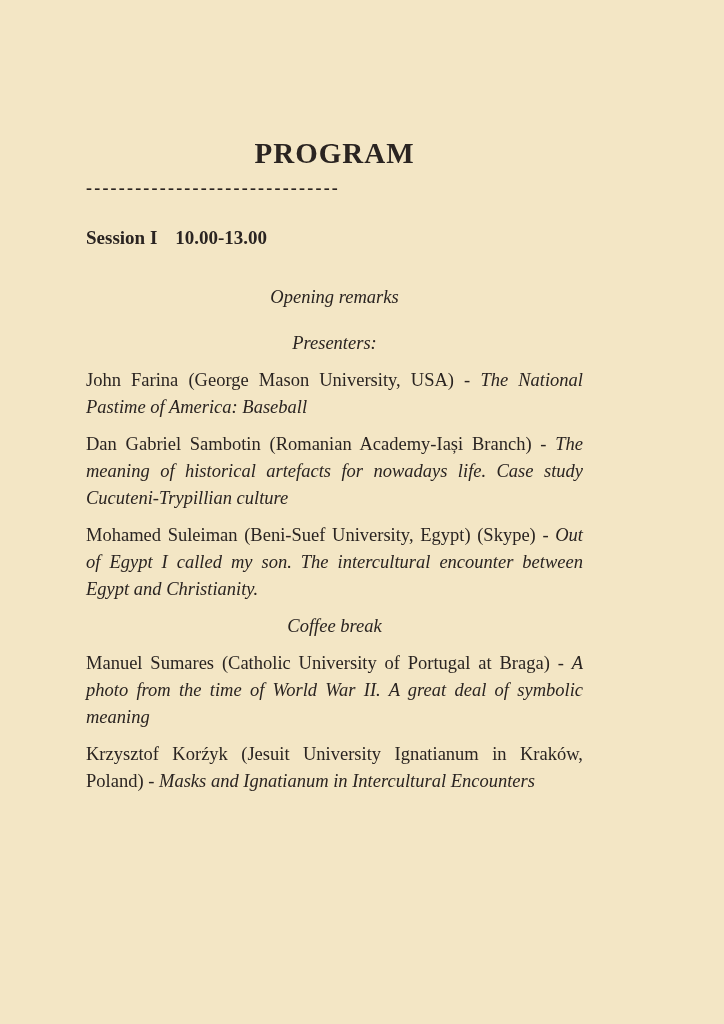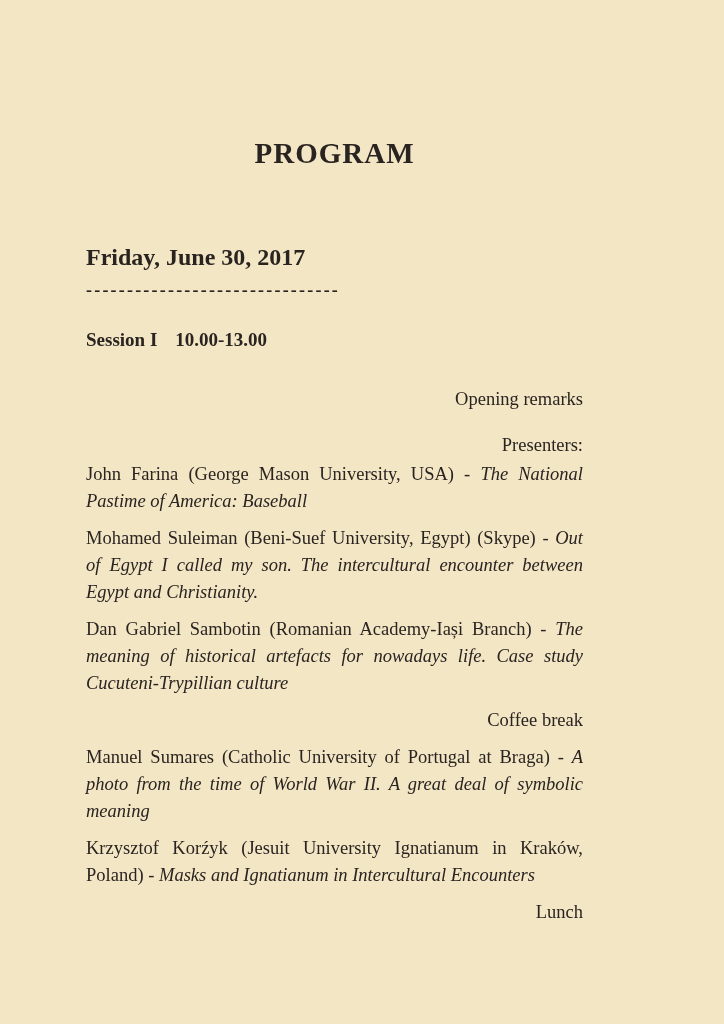--- a/index.html
+++ b/index.html
@@ -54,52 +54,51 @@
     display: inline-block;
     margin-left: 18px;
   }
   p {
     margin: 0;
     font-size: 18.5px;
     line-height: 27px;
     text-align: justify;
   }
   p.note {
-    text-align: right;
+    font-style: italic;
+    text-align: center;
   }
   .note-opening   { margin-top: 34px; }
   .note-presenters{ margin-top: 19px; }
-  .presentation-first { margin-top: 2px; }
+  .presentation-first { margin-top: 10px; }
   .spaced { margin-top: 10px; }
   .pres-title { font-style: italic; }
 </style>
 </head>
 <body>
 
 <div class="page">
 
   <h1 class="doc-title">PROGRAM</h1>
 
-  <h2 class="date-heading">Friday, June 30, 2017</h2>
 
   <div class="divider">-------------------------------</div>
 
   <h3 class="session-heading"><span>Session I</span><span class="session-time">10.00-13.00</span></h3>
 
   <p class="note note-opening">Opening remarks</p>
 
   <p class="note note-presenters">Presenters:</p>
 
   <p class="presentation presentation-first"><span>John Farina (George Mason University, USA)</span><span> - </span><span class="pres-title">The National Pastime of America: Baseball</span></p>
 
+  <p class="presentation spaced"><span>Dan Gabriel Sambotin (Romanian Academy-Iași Branch)</span><span> - </span><span class="pres-title">The meaning of historical artefacts for nowadays life. Case study Cucuteni-Trypillian culture</span></p>
+
   <p class="presentation spaced"><span>Mohamed Suleiman (Beni-Suef University, Egypt) (Skype)</span><span> - </span><span class="pres-title">Out of Egypt I called my son. The intercultural encounter between Egypt and Christianity.</span></p>
-
-  <p class="presentation spaced"><span>Dan Gabriel Sambotin (Romanian Academy-Iași Branch)</span><span> - </span><span class="pres-title">The meaning of historical artefacts for nowadays life. Case study Cucuteni-Trypillian culture</span></p>
 
   <p class="note spaced">Coffee break</p>
 
   <p class="presentation spaced"><span>Manuel Sumares (Catholic University of Portugal at Braga)</span><span> - </span><span class="pres-title">A photo from the time of World War II. A great deal of symbolic meaning</span></p>
 
   <p class="presentation spaced"><span>Krzysztof Korźyk (Jesuit University Ignatianum in Kraków, Poland)</span><span> - </span><span class="pres-title">Masks and Ignatianum in Intercultural Encounters</span></p>
 
-  <p class="note spaced">Lunch</p>
 
 </div>
 
 </body></html>

